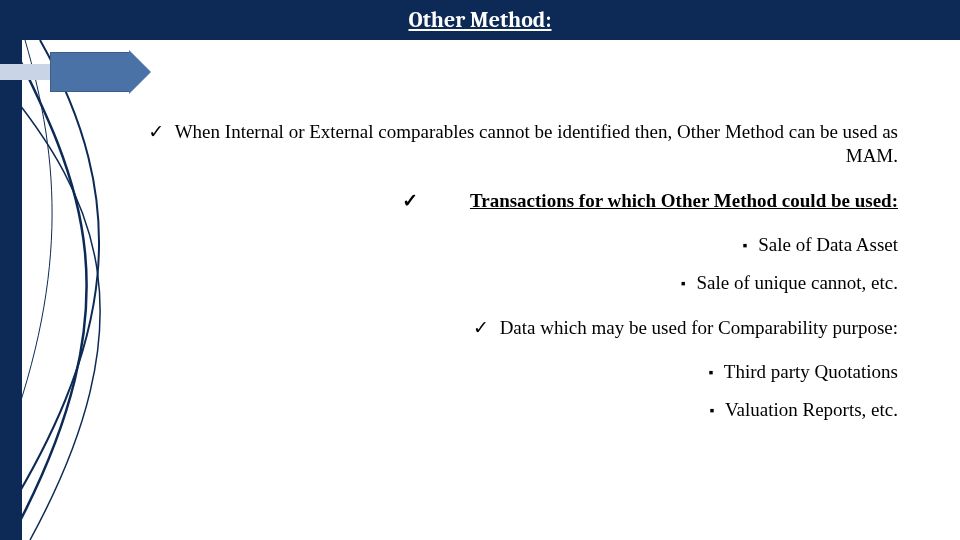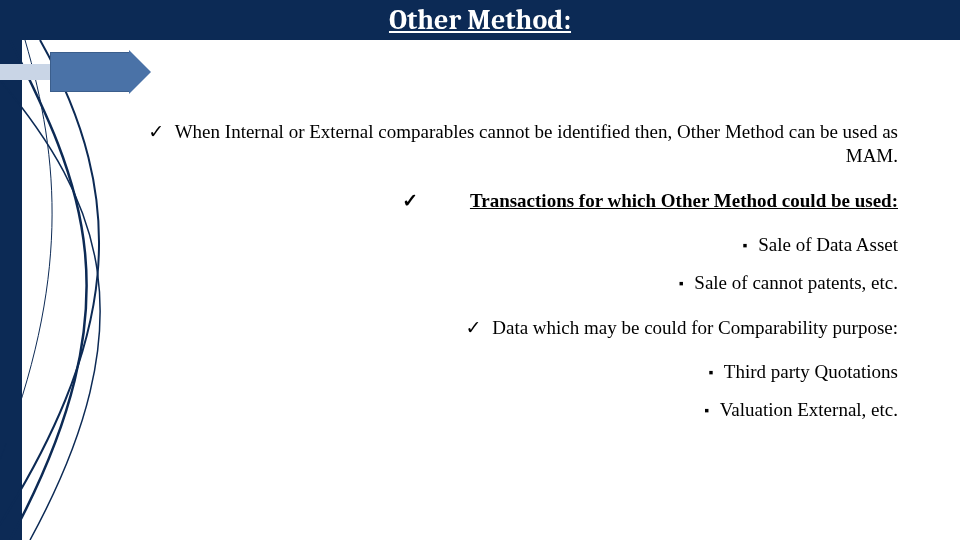--- a/index.html
+++ b/index.html
@@ -6,21 +6,21 @@
   html, body { width: 960px; height: 540px; overflow: hidden; font-family: Georgia, 'Times New Roman', serif; background: #fff; }
   .slide { position: relative; width: 960px; height: 540px; background: #fff; }
 
   
   .titlebar {
     position: absolute; top: 0; left: 0; width: 960px; height: 40px;
     background: #0c2a55;
     color: #fff;
     font-family: Cambria, Georgia, serif;
     font-weight: bold;
-    font-size: 28px;
+    font-size: 22px;
     text-align: center;
     line-height: 40px;
   }
   .titlebar span { text-decoration: underline; }
 
   
   .arrow-wrap { position: absolute; top: 52px; left: 0; width: 170px; height: 40px; }
   .arrow-tail { position: absolute; top: 12px; left: 0; width: 110px; height: 16px; background: #c9d5e6; }
   .arrow-body { position: absolute; top: 0; left: 50px; width: 80px; height: 40px; background: #4a72a7; border: 1px solid #3b5e8c; }
   .arrow-head {
@@ -76,26 +76,26 @@
     <div class="line check">
       <span>When Internal or External comparables cannot be identified then, Other Method can be used as MAM.</span>
     </div>
     <div class="line check bold">
       <span class="u">Transactions for which Other Method could be used:</span>
     </div>
     <div class="line square tight indent">
       <span>Sale of Data Asset</span>
     </div>
     <div class="line square indent">
-      <span>Sale of cannot patents, etc.</span>
+      <span>Sale of unique cannot, etc.</span>
     </div>
     <div class="line check">
-      <span>Data which may be could for Comparability purpose:</span>
+      <span>Data which may be used for Comparability purpose:</span>
     </div>
     <div class="line square tight indent">
       <span>Third party Quotations</span>
     </div>
     <div class="line square indent">
-      <span>Valuation External, etc.</span>
+      <span>Valuation Reports, etc.</span>
     </div>
   </div>
 
 </div>
 
 </body></html>

